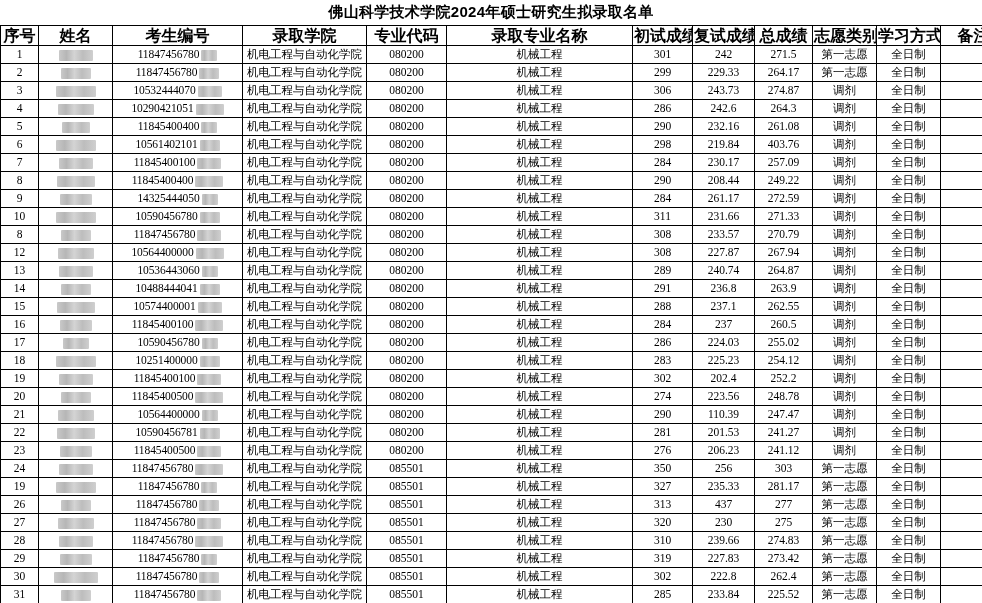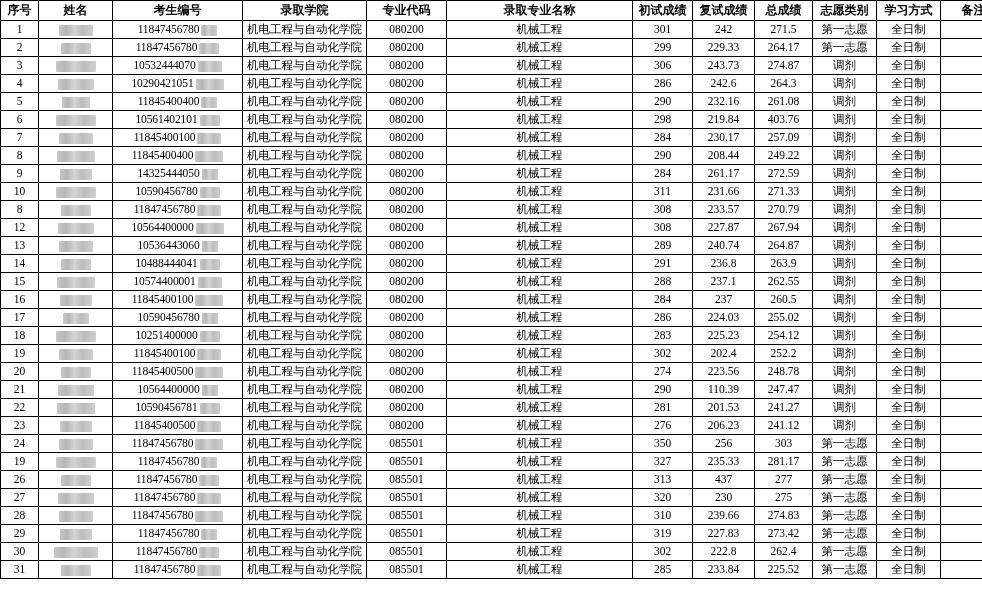--- a/index.html
+++ b/index.html
@@ -40,21 +40,21 @@
     line-height: 13px;
     height: 17px;
     text-align: center;
     vertical-align: middle;
     padding: 0 1px;
     overflow: hidden;
     white-space: nowrap;
   }
   table.grid thead th {
     font-weight: bold;
-    font-size: 12px;
+    font-size: 16px;
     height: 19px;
     font-family: "Liberation Sans", "DejaVu Sans", serif;
   }
   
   col.c-idx    { width: 38px; }
   col.c-name   { width: 74px; }
   col.c-exam   { width: 130px; }
   col.c-college{ width: 124px; }
   col.c-major-code { width: 80px; }
   col.c-major  { width: 186px; }
@@ -76,20 +76,21 @@
   td.name-cell { text-align: center; }
   td.exam-cell { text-align: center; }
   td.exam-cell .num { letter-spacing: -0.1px; }
   td.exam-cell .redacted { margin-left: 2px; }
 </style>
 </head>
 <body>
 
 <div class="page">
 
+  <div class="doc-title">佛山科学技术学院2024年硕士研究生拟录取名单</div>
 
   <table class="grid">
     <colgroup>
       <col class="c-idx">
         <col class="c-name">
         <col class="c-exam">
         <col class="c-college">
       <col class="c-major-code">
         <col class="c-major">
         <col class="c-score1">

